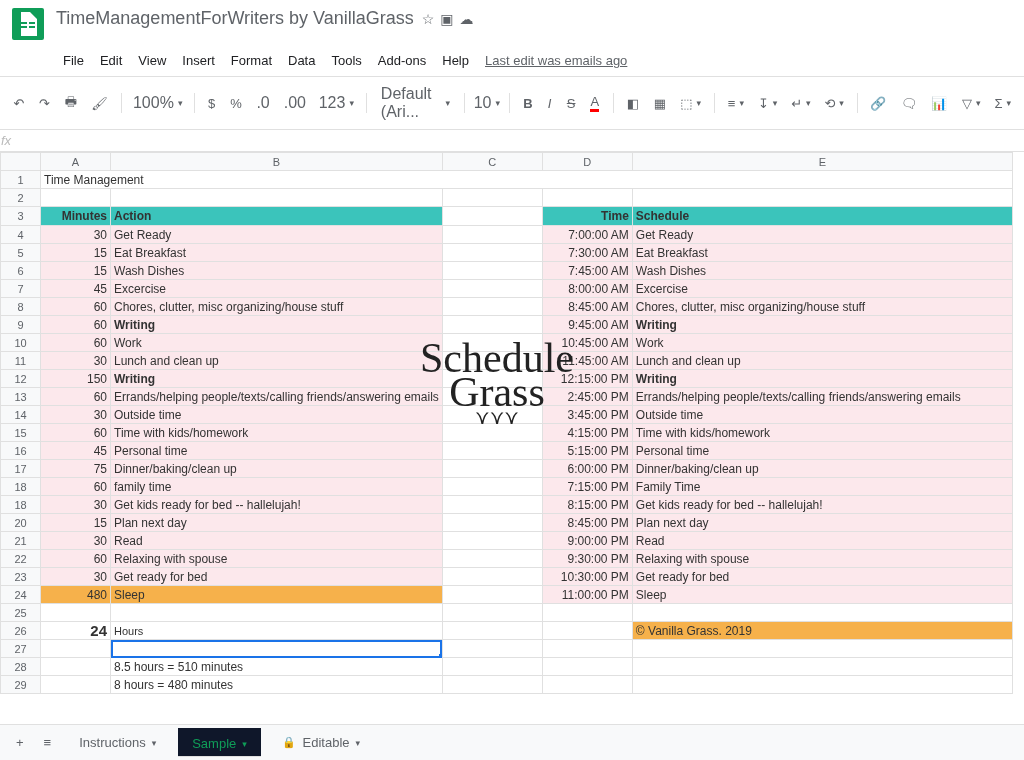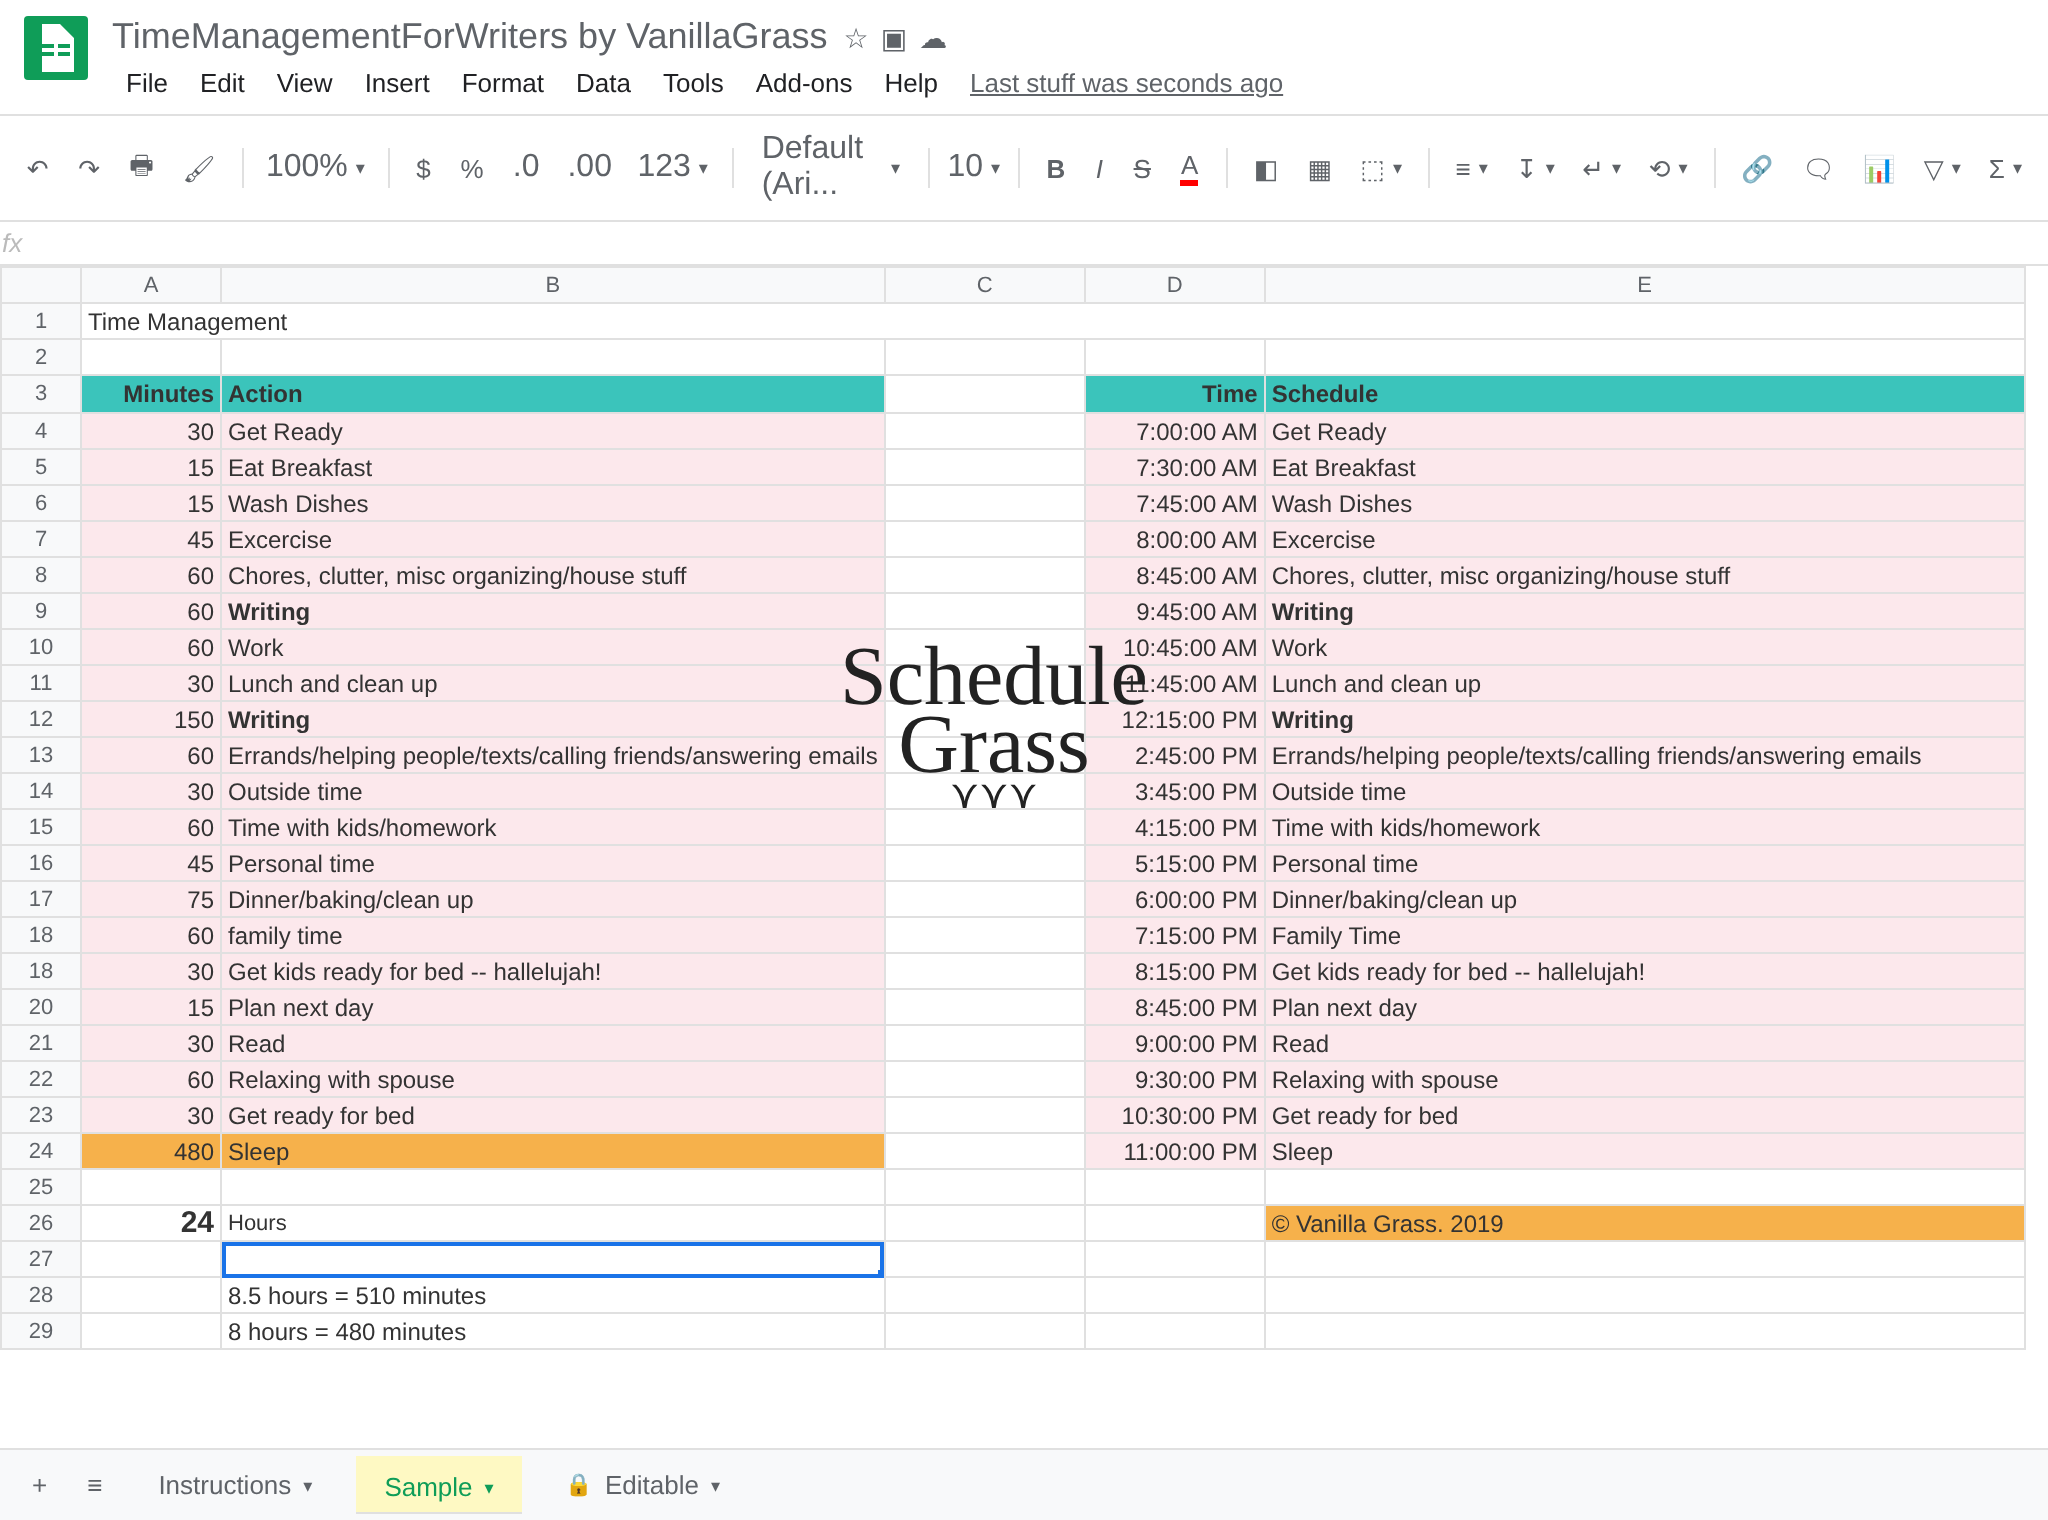--- a/index.html
+++ b/index.html
@@ -5,21 +5,21 @@
 * { box-sizing: border-box; margin: 0; padding: 0; }
 body { font-family: Arial, sans-serif; font-size: 13px; background: #fff; color: #333; overflow: hidden; }
 
 .header { padding: 8px 12px 4px; display: flex; align-items: flex-start; }
 .logo { width: 32px; height: 32px; background: #0f9d58; border-radius: 2px; display: flex; align-items: center; justify-content: center; margin-right: 12px; }
 .logo svg { fill: #fff; }
 .title-area { flex: 1; }
 .doc-title-row { display: flex; align-items: center; gap: 8px; }
 .doc-title { font-size: 18px; color: #5f6368; }
 .title-icons { display: flex; gap: 6px; color: #5f6368; font-size: 14px; }
-.menu-bar { display: flex; gap: 2px; margin-top: 1px; font-size: 13px; color: #202124; align-items: center; }
+.menu-bar { display: flex; gap: 2px; margin-top: 20px; font-size: 13px; color: #202124; align-items: center; }
 .menu-bar span { padding: 4px 7px; cursor: pointer; }
 .last-edit { text-decoration: underline; color: #5f6368; padding-left: 8px; }
 
 .toolbar { border-top: 1px solid #e0e0e0; border-bottom: 1px solid #e0e0e0; padding: 4px 8px; display: flex; align-items: center; gap: 4px; color: #5f6368; font-size: 13px; }
 .toolbar .sep { width: 1px; height: 20px; background: #e0e0e0; margin: 0 4px; }
 .tbtn { padding: 4px 6px; cursor: pointer; display: flex; align-items: center; gap: 2px; min-width: 14px; justify-content: center; }
 .tbtn.text { font-size: 16px; }
 .drop::after { content: "▾"; font-size: 9px; margin-left: 2px; color: #5f6368; }
 
 .fx-bar { border-bottom: 1px solid #e0e0e0; padding: 2px 1px; display: flex; align-items: center; height: 22px; }
@@ -42,21 +42,21 @@
 td.num { text-align: right; }
 .hdr { background: #3bc4bb; font-weight: bold; padding: 2px 3px; }
 .pink { background: #fce8ec; }
 .orange { background: #f6b14b; }
 .bold { font-weight: bold; }
 .selected { outline: 2px solid #1a73e8; outline-offset: -2px; position: relative; }
 .selected::after { content: ""; position: absolute; right: -3px; bottom: -3px; width: 6px; height: 6px; background: #1a73e8; }
 
 .sheet-tabs { position: fixed; bottom: 0; left: 0; right: 0; height: 36px; border-top: 1px solid #e0e0e0; background: #f8f9fa; display: flex; align-items: center; gap: 8px; padding: 0 10px; font-size: 13px; color: #5f6368; }
 .sheet-tab { padding: 6px 14px; cursor: pointer; display: flex; align-items: center; gap: 6px; }
-.sheet-tab.active { background: #fef9c3; color: #0f9d58; border-top: 2px solid transparent; border-radius: 0; box-shadow: 0 -1px 0 #e0e0e0 inset; font-weight: 500; }
+.sheet-tab.active { background: #0f172a; color: #0f9d58; border-top: 2px solid transparent; border-radius: 0; box-shadow: 0 -1px 0 #e0e0e0 inset; font-weight: 500; }
 .tab-drop { font-size: 9px; }
 .grey-chip { color: #5f6368; }
 .lock { font-size: 11px; }
 </style>
 </head>
 <body>
 
 <div class="header">
   <div class="logo">
     <svg width="18" height="24" viewBox="0 0 18 24">
@@ -75,21 +75,21 @@
     <div class="menu-bar">
       <span>File</span>
       <span>Edit</span>
       <span>View</span>
       <span>Insert</span>
       <span>Format</span>
       <span>Data</span>
       <span>Tools</span>
       <span>Add-ons</span>
       <span>Help</span>
-      <span class="last-edit">Last stuff was seconds ago</span>
+      <span class="last-edit">Last edit was emails ago</span>
     </div>
   </div>
 </div>
 
 <div class="toolbar">
   <span class="tbtn">↶</span>
   <span class="tbtn">↷</span>
   <span class="tbtn">🖶</span>
   <span class="tbtn">🖌</span>
   <span class="sep"></span>

